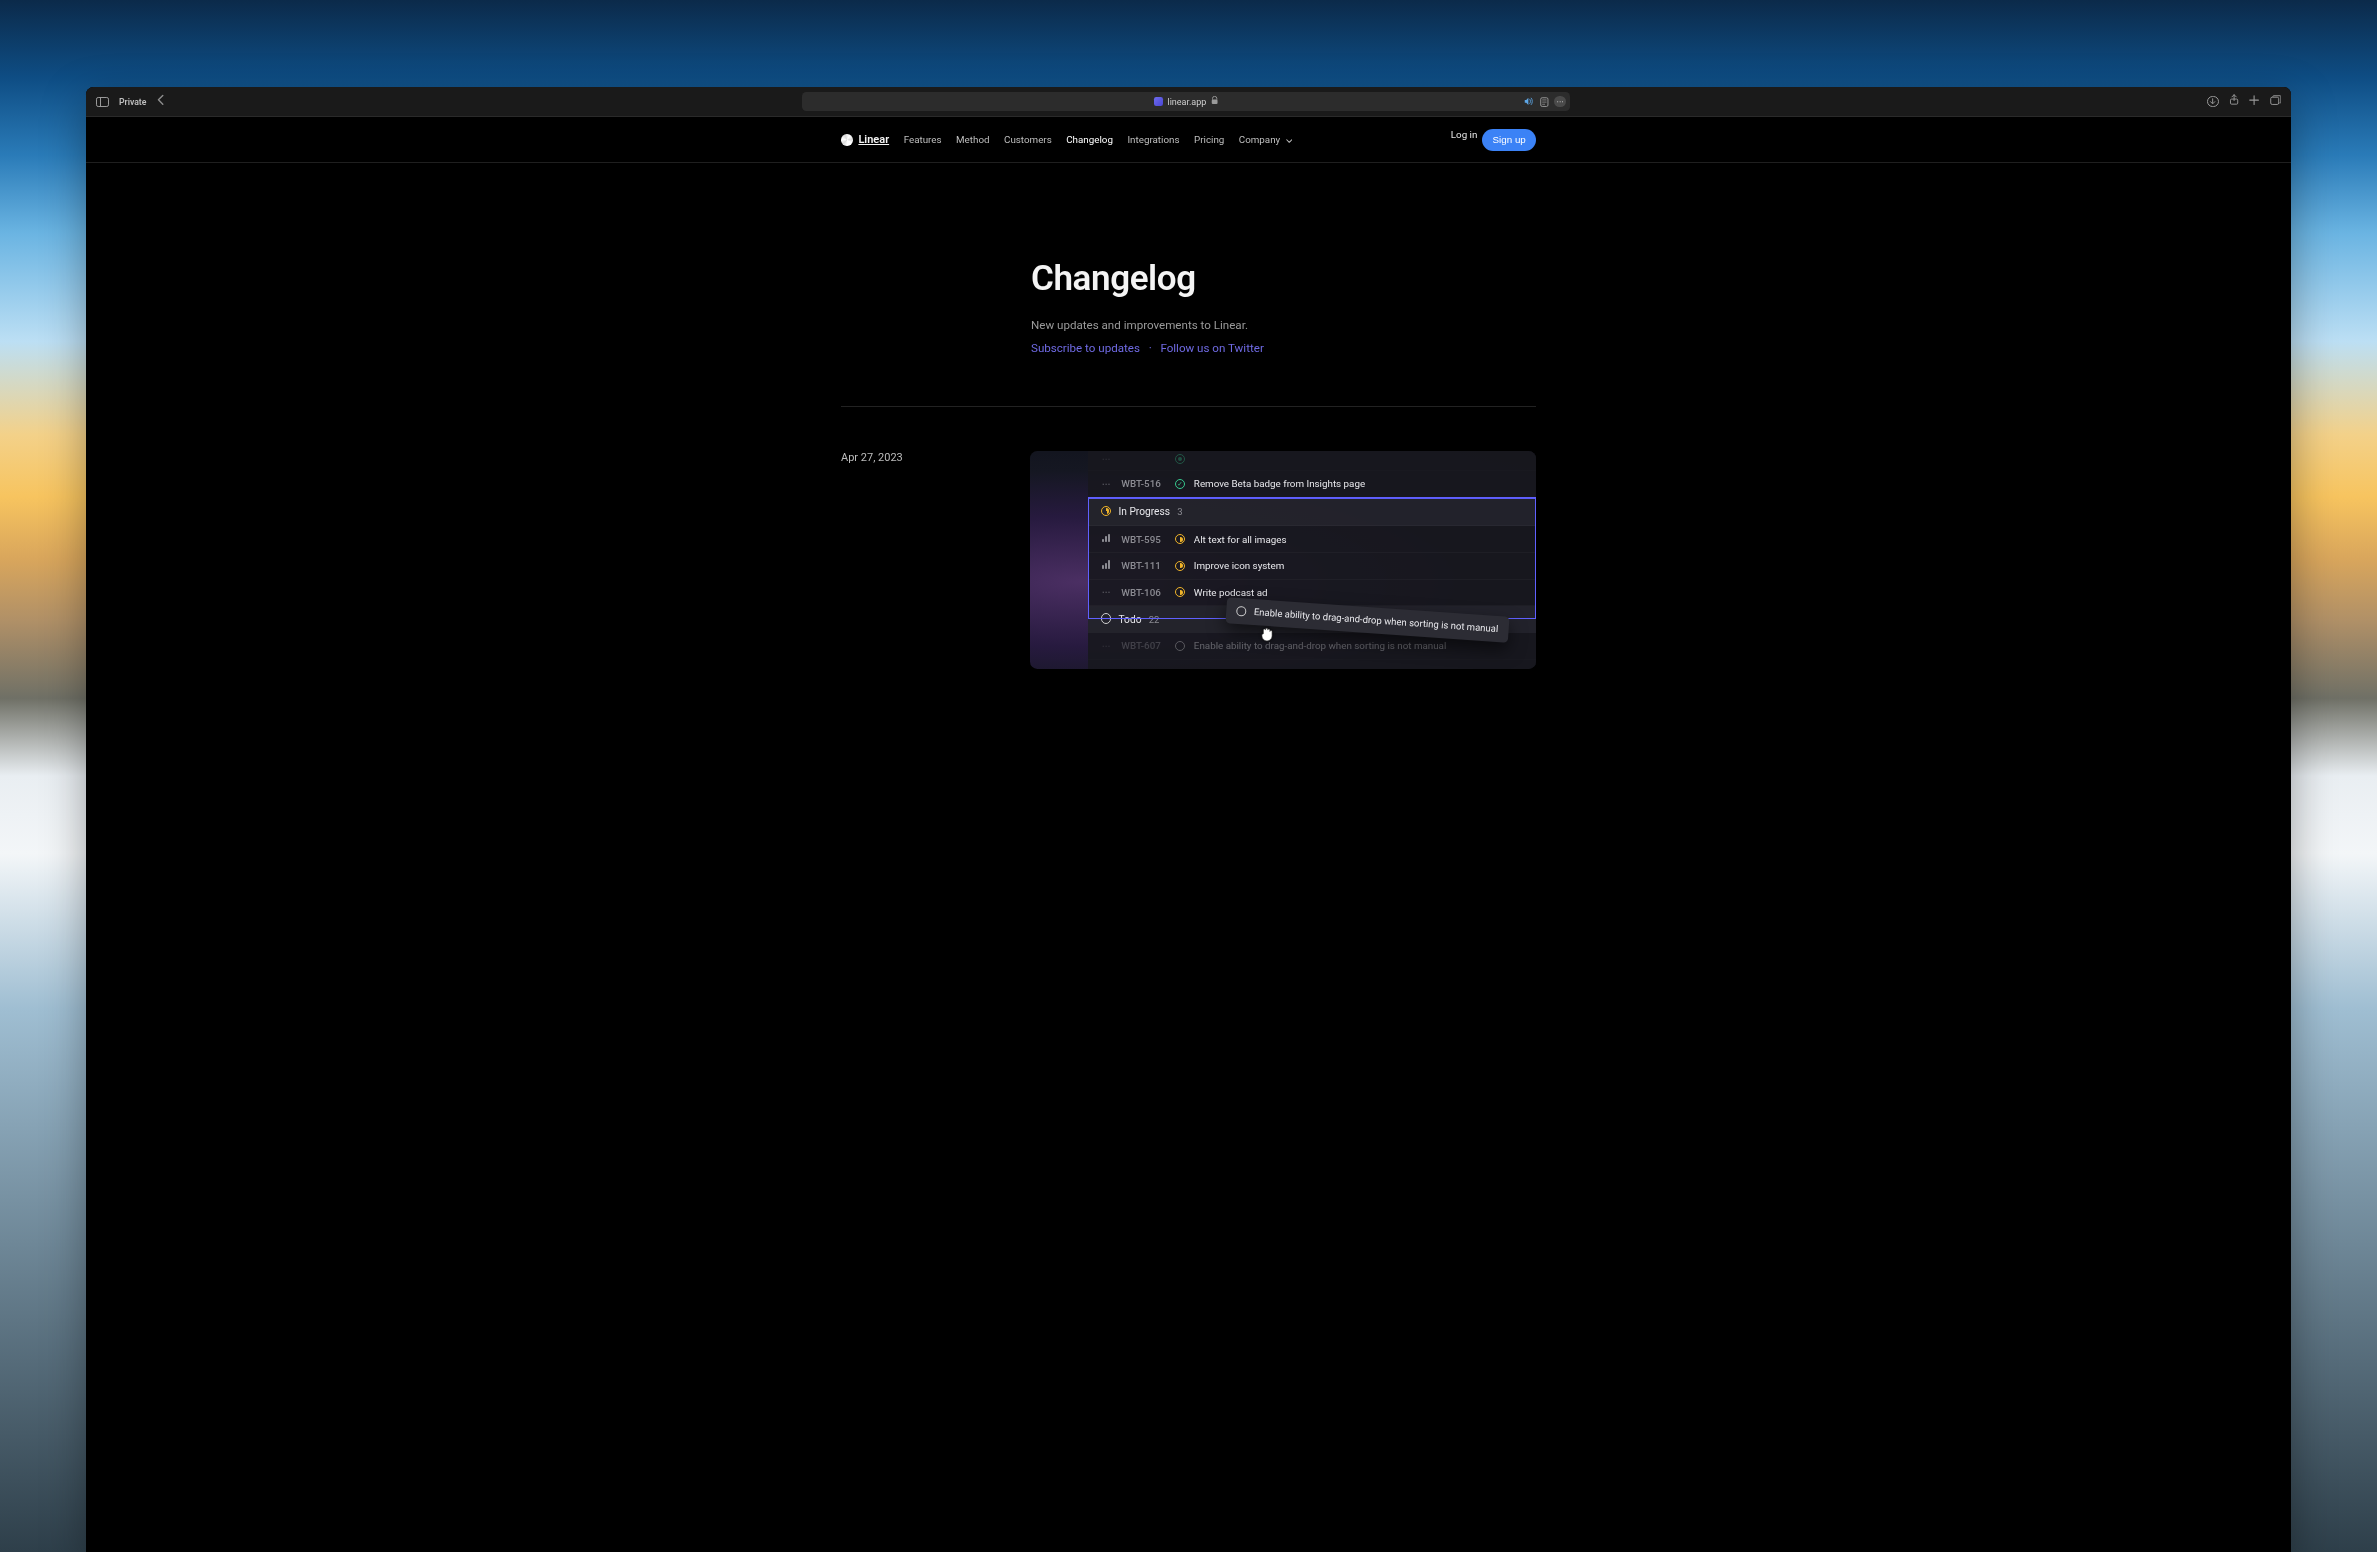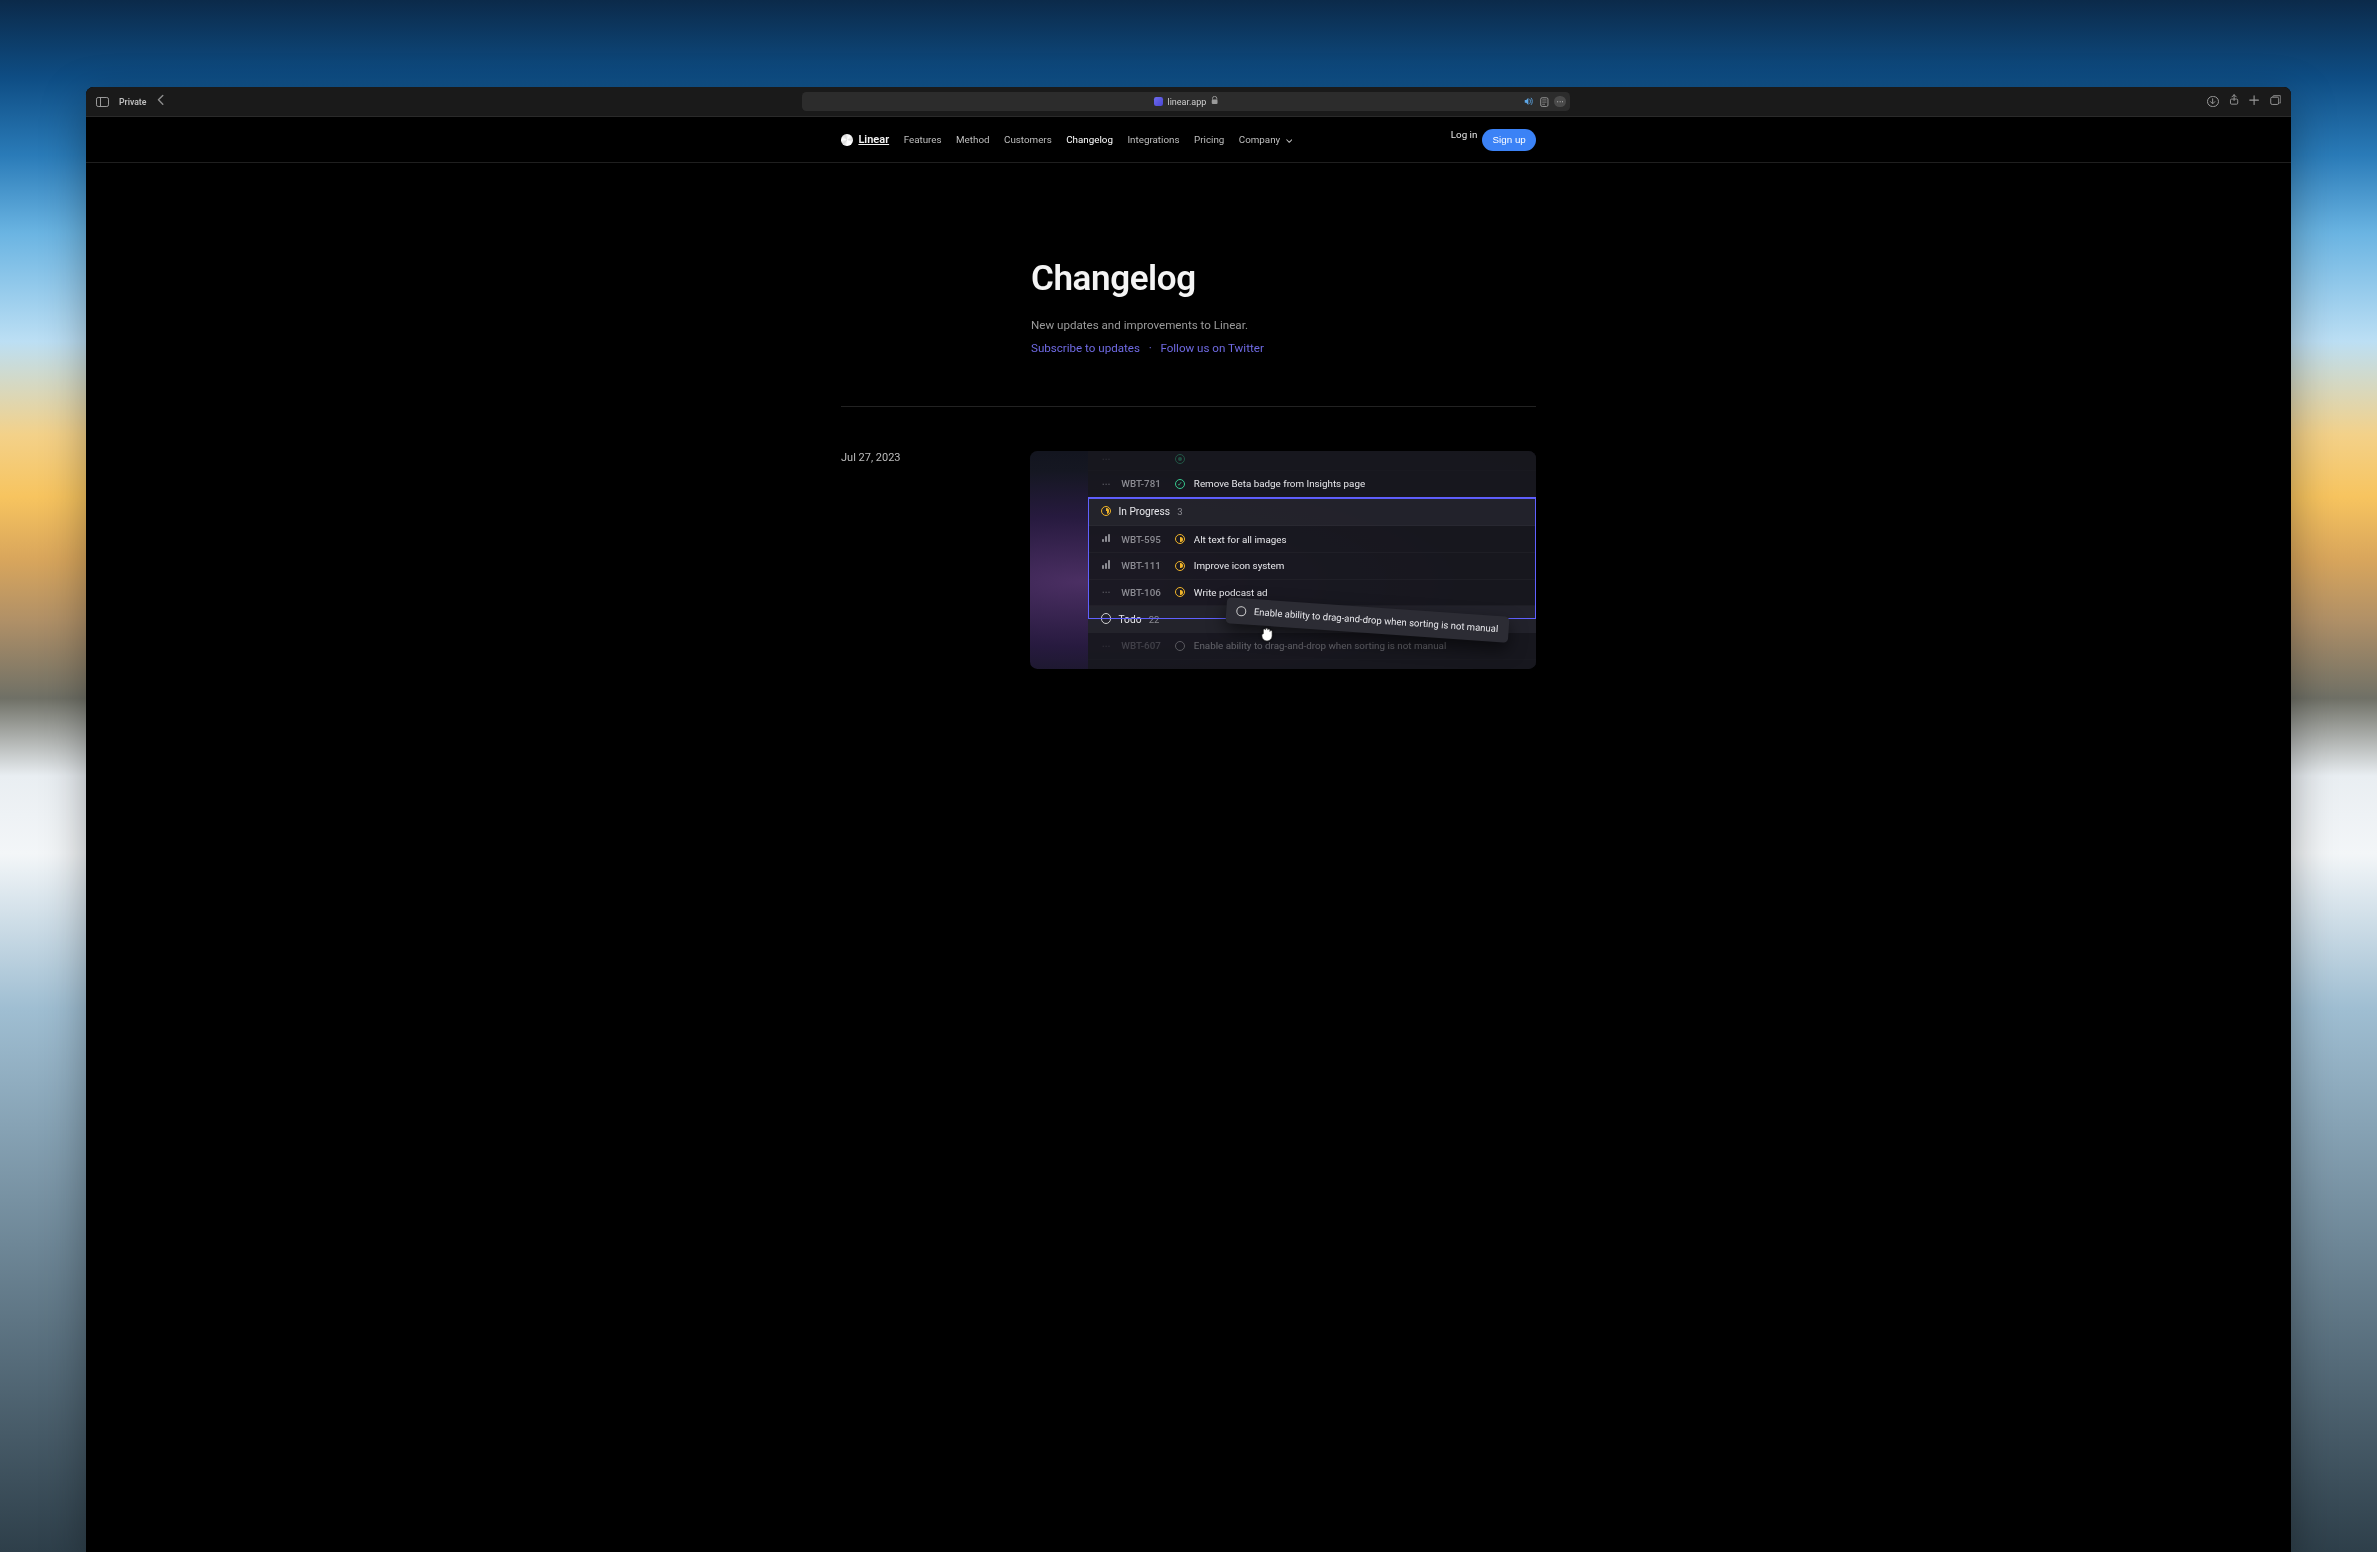--- a/index.html
+++ b/index.html
@@ -315,37 +315,37 @@
         <p class="hero-links">
           <a>Subscribe to updates</a>
           <span class="dot-sep">·</span>
           <a>Follow us on Twitter</a>
         </p>
       </div>
 
       <hr class="divider">
 
       <div class="entry">
-        <div class="entry-date">Jul 27, 2023</div>
+        <div class="entry-date">Apr 27, 2023</div>
 
         <div class="entry-media">
           <div class="panel">
 
             <div class="row truncated-top">
               <span class="row-handle">⋯</span>
               <span class="row-id"></span>
               <span class="row-status">
                   <span class="circ done"></span>
                 </span>
               <span class="row-title"></span>
             </div>
 
             <div class="row">
               <span class="row-handle">⋯</span>
-              <span class="row-id">WBT-781</span>
+              <span class="row-id">WBT-516</span>
               <span class="row-status">
                   <span class="circ done2"></span>
                 </span>
               <span class="row-title">Remove Beta badge from Insights page</span>
             </div>
 
             <div class="group-head progress">
               <span class="group-icon-progress"><span class="circ prog"></span></span>
               <span>In Progress</span>
               <span class="group-count">3</span>

